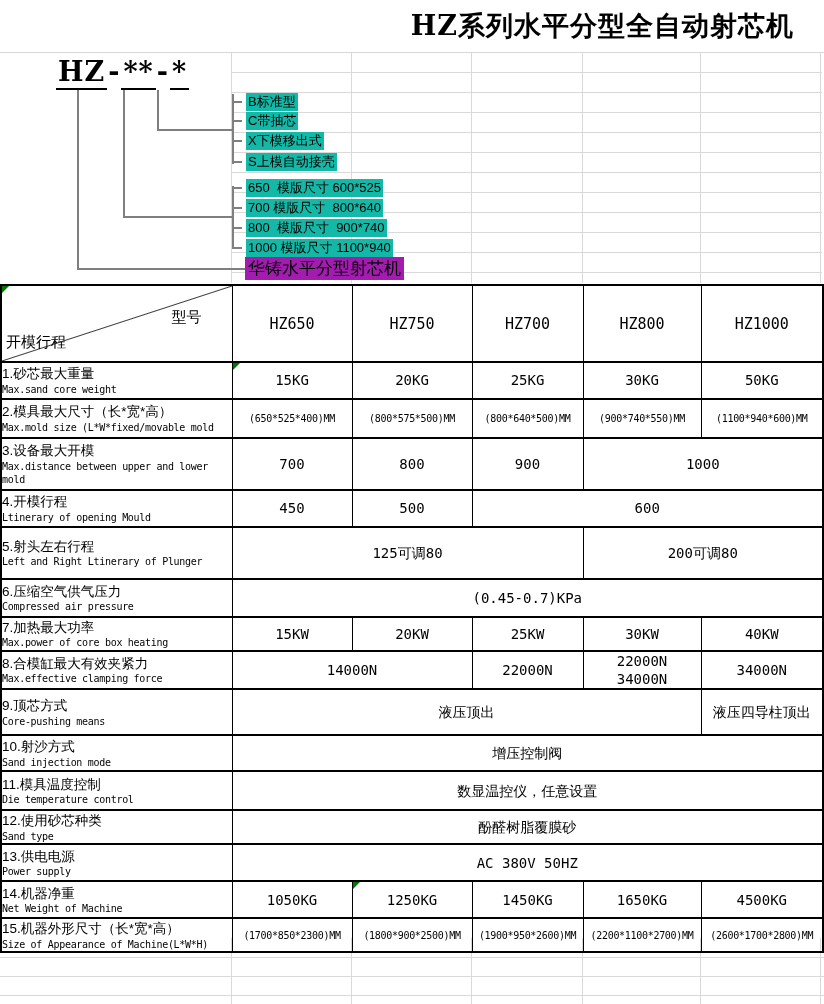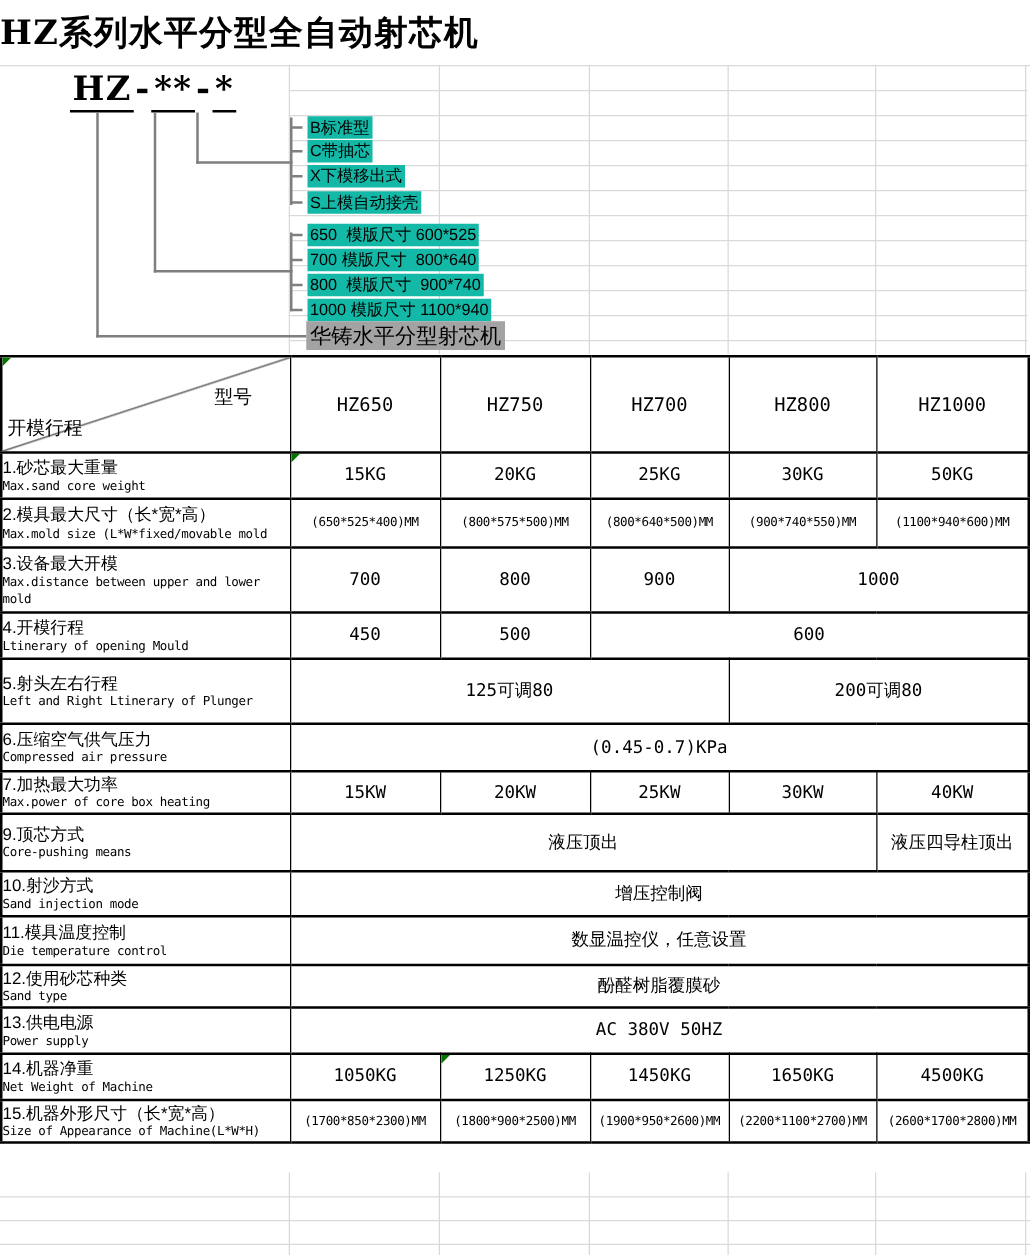--- a/index.html
+++ b/index.html
@@ -4,33 +4,33 @@
 <style>
   html,body { margin:0; padding:0; background:#fff; }
   .sheet { position:relative; width:824px; height:1004px; background:#fff; overflow:hidden;
            font-family:"Liberation Sans", sans-serif; color:#000; }
 
   
   .hline,.vline { position:absolute; background:#d9d9d9; }
   .hline { height:1px; } .vline { width:1px; }
 
   
-  #page-title { position:absolute; top:8px; left:0; width:760px; text-align:left;
-                font-family:"DejaVu Serif", serif; font-weight:bold; font-size:27px; letter-spacing:1px; }
+  #page-title { position:absolute; top:8px; left:0; width:760px; text-align:right;
+                font-family:"DejaVu Serif", serif; font-weight:bold; font-size:27px; letter-spacing:1px;padding-left:34px; }
 
   
   #model-code { position:absolute; left:56px; top:56px; font-family:"DejaVu Serif", serif;
                 font-weight:bold; font-size:27px; letter-spacing:1px; }
   #model-code .u { display:inline-block; border-bottom:2px solid #000; padding:0 2px 1px 2px; }
   #model-code .sep { padding:0 1px; }
   .dline { position:absolute; background:#7f7f7f; }
   .opt { position:absolute; display:flex; align-items:center; height:16px; }
   .opt .tick { width:10px; height:2px; background:#7f7f7f; margin-right:4px; flex:none; }
   .opt .txt { font-size:13px; background:#14b8a6; padding:0 2px; white-space:pre; }
-  #series-name { position:absolute; left:245px; top:257px; font-size:17px; background:#a3a3a3; padding:0 3px; }
+  #series-name { position:absolute; left:245px; top:257px; font-size:17px; background:#a21caf; padding:0 3px; }
 
   
   #spec-table { position:absolute; left:0; top:284px; width:822px; border-collapse:collapse;
                 table-layout:fixed; border:2px solid #000; }
   #spec-table td { border-left:1px solid #000; border-right:1px solid #000;
                    border-top:2px solid #000; border-bottom:2px solid #000;
                    padding:0; position:relative; overflow:hidden; }
   td.corner { background:linear-gradient(to bottom right,
               rgba(0,0,0,0) calc(50% - 1px), #3c3c3c calc(50%), rgba(0,0,0,0) calc(50% + 1px)); }
   td.corner .tr-label { position:absolute; top:22px; right:30px; font-size:15px; }
@@ -218,20 +218,31 @@
           <td class="lbl">
             <div class="zh">7.加热最大功率</div>
             <div class="en">Max.power of core box heating</div>
           </td>
           <td class="val">15KW</td>
           <td class="val">20KW</td>
           <td class="val">25KW</td>
           <td class="val">30KW</td>
           <td class="val">40KW</td>
         </tr>
+        <tr style="height: 36px;">
+          <td class="lbl">
+            <div class="zh">8.合模缸最大有效夹紧力</div>
+            <div class="en">Max.effective clamping force</div>
+          </td>
+          <td class="val" colspan="2">14000N</td>
+          <td class="val">22000N</td>
+          <td class="val">22000N
+34000N</td>
+          <td class="val">34000N</td>
+        </tr>
         <tr style="height: 46px;">
           <td class="lbl">
             <div class="zh">9.顶芯方式</div>
             <div class="en">Core-pushing means</div>
           </td>
           <td class="val" colspan="4">液压顶出</td>
           <td class="val">液压四导柱顶出</td>
         </tr>
         <tr style="height: 36px;">
           <td class="lbl">

